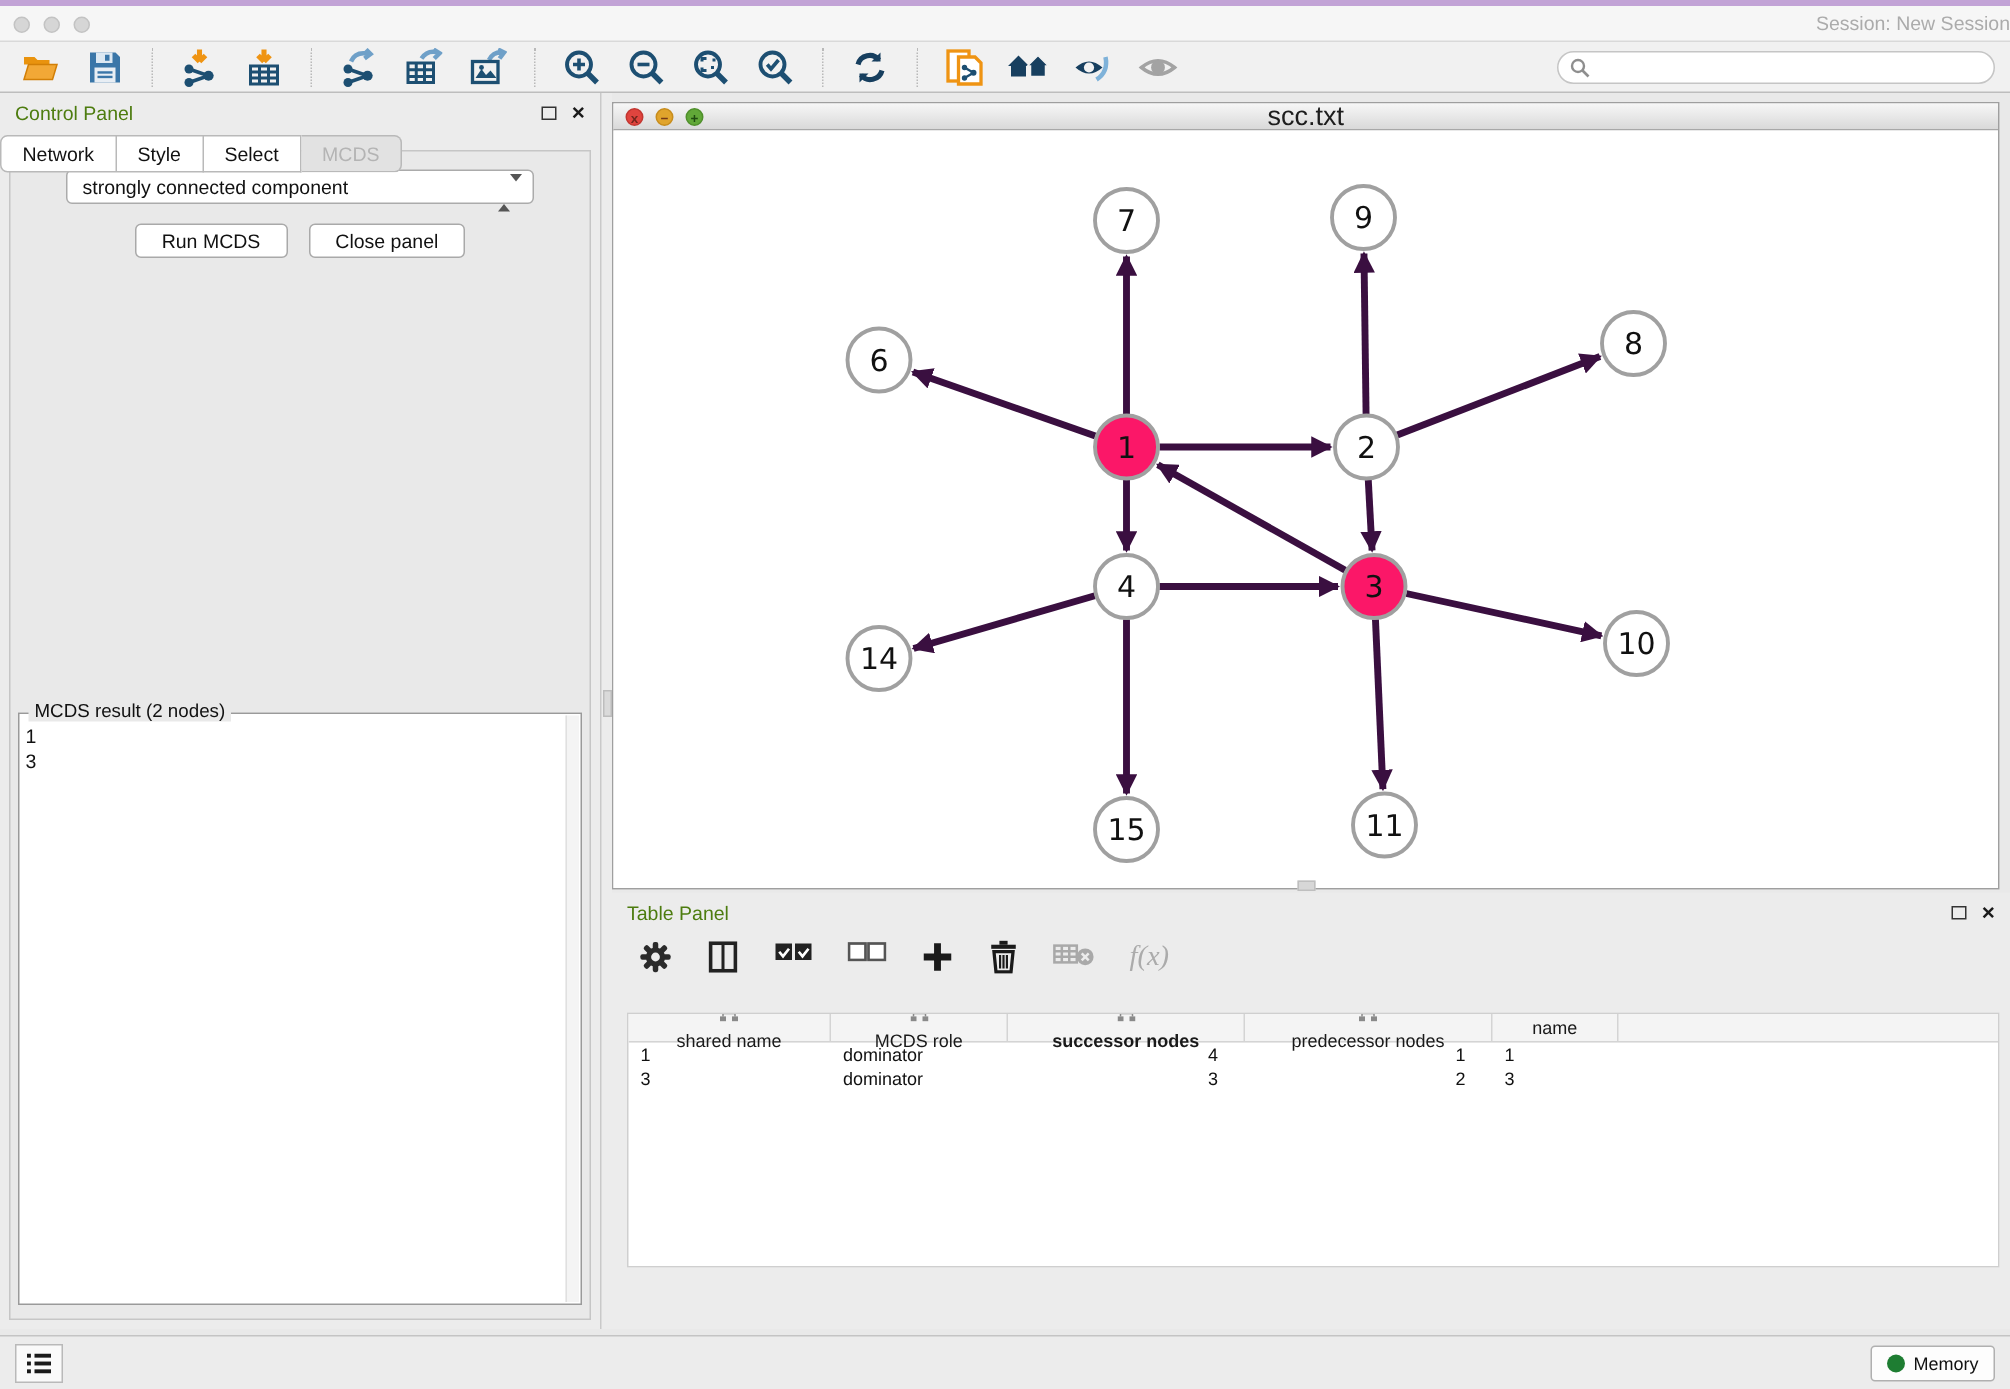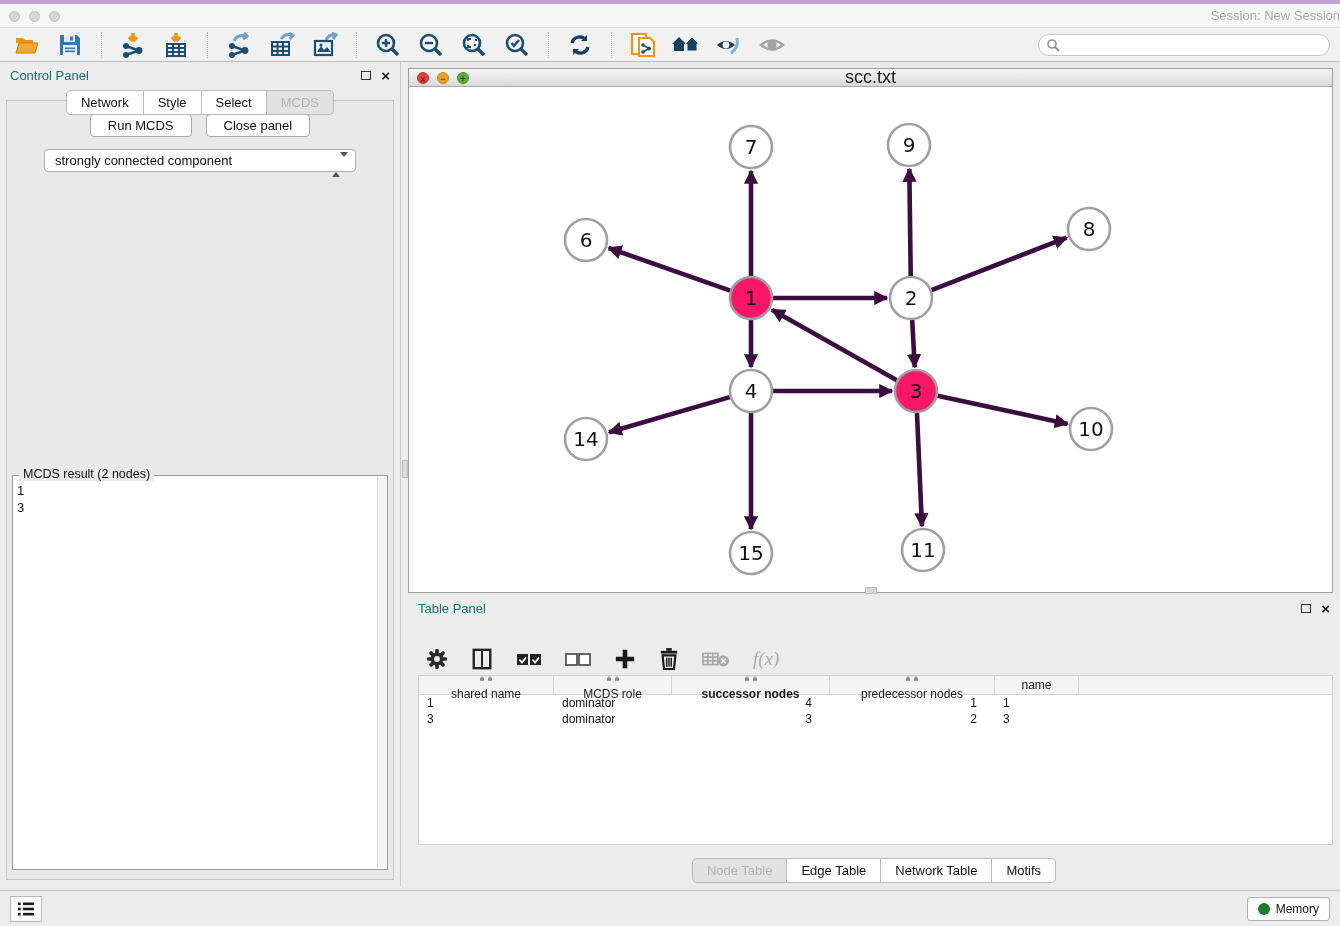--- a/index.html
+++ b/index.html
@@ -15,26 +15,26 @@
   #toolbar { left:0; top:28px; width:1340px; height:34px; background:#f1f1f1; border-bottom:1px solid #bdbdbd; display:flex; align-items:center; padding:0 10px; gap:9px; }
   .tb-btn { width:34px; height:28px; display:flex; align-items:center; justify-content:center; }
   .tb-sep { width:1px; height:26px; border-left:1px dotted #b9b9b9; margin:0 5px; }
   #search-wrap { margin-left:auto; position:relative; width:292px; height:22px; }
   #search-input { width:100%; height:100%; border:1px solid #c5c5c5; border-radius:11px; background:#fff; padding:0 8px 0 26px; font-size:12px; outline:none; }
   #search-icon { position:absolute; left:8px; top:4px; }
 
   
   #control-panel { left:0; top:62px; width:400px; height:824px; background:#ececec; }
   .panel-head { height:26px; display:flex; align-items:center; padding:0 10px; }
-  .panel-title { font-size:13px; color:#0f766e; }
+  .panel-title { font-size:13px; color:#4d7c0f; }
   .panel-head .spacer { flex:1; }
   .float-ico { width:10px; height:9px; border:1.5px solid #333; margin-right:10px; }
   .close-ico { font-size:15px; font-weight:bold; color:#1a1a1a; line-height:1; }
 
-  #cp-tabs { display:flex; justify-content:center; margin-top:2px; position:relative; z-index:2; }
+  #cp-tabs { display:flex; margin-top:2px; position:relative; z-index:2; }
   .seg-tab { font-size:13px; color:#111; background:#fff; border:1px solid #b9b9b9; border-left:none; padding:4px 14px; cursor:default; }
   .seg-tab:first-child { border-left:1px solid #b9b9b9; border-radius:5px 0 0 5px; }
   .seg-tab:last-child { border-radius:0 5px 5px 0; }
   .seg-tab.active { background:#e2e2e2; color:#b4b4b4; }
 
   #cp-body { position:absolute; left:6px; right:6px; top:38px; bottom:6px; background:#e9e9e9; border:1px solid #c6c6c6; }
   #opt-label { text-align:center; margin-top:24px; font-size:13px; color:#111; }
   #opt-select { position:relative; margin:12px auto 0 auto; width:312px; height:23px; background:#fff; border:1px solid #ababab; border-radius:4px; font-size:13px; color:#111; line-height:21px; padding-left:10px; }
   .stepper { position:absolute; right:7px; top:4px; }
   .stepper .up { width:0; height:0; border-left:4px solid transparent; border-right:4px solid transparent; border-bottom:5px solid #555; margin-bottom:3px; }
@@ -54,21 +54,21 @@
   
   #net-window { left:408px; top:68px; width:925px; height:525px; border:1px solid #9f9f9f; background:#fff; }
   #net-titlebar { height:18px; background:linear-gradient(#f7f7f7,#d9d9d9); border-bottom:1px solid #a8a8a8; position:relative; }
   .mac-dot { position:absolute; top:3px; width:12px; height:12px; border-radius:50%; color:rgba(90,30,20,.8); font-size:9px; font-weight:bold; text-align:center; line-height:12px; }
   #net-title { width:100%; text-align:center; font-size:18px; color:#1d1d1d; line-height:17px; }
   #net-canvas { position:absolute; left:0; top:18px; width:923px; height:505px; background:#fff; }
   #bottom-grip { position:absolute; left:456px; bottom:-2px; width:12px; height:7px; background:#d7d7d7; border:1px solid #bfbfbf; }
 
   
   #table-panel { left:408px; top:595px; width:932px; height:291px; background:#ececec; }
-  #tp-toolbar { position:absolute; left:10px; top:42px; height:44px; display:flex; align-items:center; gap:23px; padding-left:8px; }
+  #tp-toolbar { position:absolute; left:10px; top:32px; height:44px; display:flex; gap:23px; padding-left:8px; }
   #tp-tablewrap { position:absolute; left:10px; top:80px; right:7px; height:170px; background:#fff; border:1px solid #cfcfcf; overflow:hidden; }
   #tp-header-row { display:flex; height:19px; background:#f4f4f4; border-bottom:1px solid #d4d4d4; }
   .th-cell { display:flex; align-items:center; justify-content:center; gap:5px; font-size:12px; color:#1a1a1a; border-right:1px solid #d4d4d4; height:100%;flex-direction:column; }
   .tr-row { display:flex; height:16px; }
   .td-cell { font-size:12px; color:#111; line-height:16px; height:100%; }
   .td-cell.l { text-align:left; padding-left:8px; }
   .td-cell.r { text-align:right; padding-right:18px; }
   #tp-tabs { position:absolute; left:0; right:0; bottom:3px; display:flex; justify-content:center; }
 
   
@@ -273,27 +273,27 @@
     <span class="float-ico"></span>
     <span class="close-ico">×</span>
   </div>
   <div id="cp-tabs">
       <div class="seg-tab">Network</div>
       <div class="seg-tab">Style</div>
       <div class="seg-tab">Select</div>
       <div class="seg-tab active">MCDS</div>
     </div>
   <div id="cp-body">
+    <div id="opt-select">
+      <span>strongly connected component</span>
+      <span class="stepper"><span class="up"></span><span class="down"></span></span>
+    </div>
     <div id="cp-buttons">
       <div class="cp-btn">Run MCDS</div>
       <div class="cp-btn">Close panel</div>
-    </div>
-    <div id="opt-select">
-      <span>strongly connected component</span>
-      <span class="stepper"><span class="up"></span><span class="down"></span></span>
     </div>
     <div id="result-box">
       <span id="result-legend">MCDS result (2 nodes)</span>
       <div id="result-values">1
 3</div>
       <div id="result-scroll"></div>
     </div>
   </div>
 </div>
 
@@ -518,26 +518,20 @@
         </div>
         <div class="tr-row">
           <div class="td-cell l" style="width: 135px;">3</div>
           <div class="td-cell l" style="width: 118px;">dominator</div>
           <div class="td-cell r" style="width: 158px;">3</div>
           <div class="td-cell r" style="width: 165px;">2</div>
           <div class="td-cell l" style="width: 84px;">3</div>
         </div>
       </div>
   </div>
-  <div id="tp-tabs">
-      <div class="seg-tab active">Node Table</div>
-      <div class="seg-tab">Edge Table</div>
-      <div class="seg-tab">Network Table</div>
-      <div class="seg-tab">Motifs</div>
-    </div>
 </div>
 
 <div id="status-bar" class="abs">
   <div id="list-btn">
     <span>
       <svg width="18" height="16" viewBox="0 0 18 16">
           <g fill="#1a1a1a">
             <rect x="1" y="1.5" width="2.6" height="2.6"></rect>
             <rect x="6" y="1.5" width="11" height="2.6"></rect>
             <rect x="1" y="6.7" width="2.6" height="2.6"></rect>

